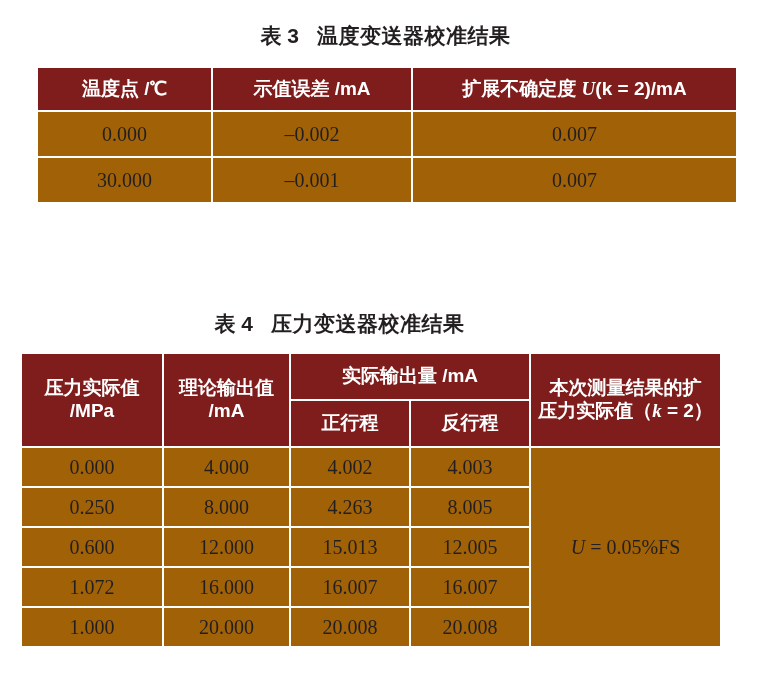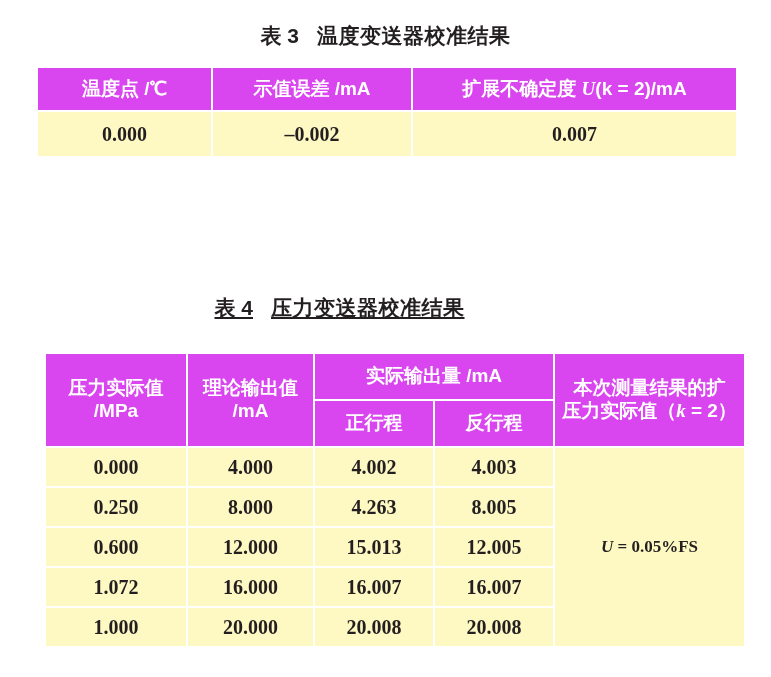--- a/index.html
+++ b/index.html
@@ -41,34 +41,33 @@
     border-collapse: collapse;
     table-layout: fixed;
   }
   th, td {
     border: 2px solid #ffffff;
     text-align: center;
     vertical-align: middle;
     padding: 0;
   }
   th {
-    background: #d946ef;
+    background: #7f1d1d;
     color: #ffffff;
     font-family: "Liberation Sans", sans-serif;
     font-weight: bold;
     font-size: 19px;
     height: 42px;
   }
   td {
-    background: #fef9c3;
+    background: #a16207;
     color: #231f20;
     font-family: "Liberation Serif", serif;
     font-size: 20px;
     height: 42px;
-    font-weight: bold;
   }
   .italic {
     font-style: italic;
     font-family: "Liberation Serif", serif;
   }
   th .italic {
     font-family: "Liberation Serif", serif;
     font-style: italic;
     font-weight: bold;
   }
@@ -83,53 +82,52 @@
   #table3 {
     width: 700px;
   }
   #table3 td {
     height: 44px;
   }
 
   
   #table4-wrap {
     position: absolute;
-    left: 44px;
+    left: 20px;
     top: 352px;
     width: 700px;
   }
   #table4 {
     width: 700px;
   }
   #table4 th {
     height: 45px;
     font-size: 19px;
     line-height: 1.2;
   }
   #table4 td {
     height: 38px;
     font-size: 20px;
   }
   #table4 .uncert-cell {
-    font-size: 17px;
+    font-size: 20px;
     margin-top: 13px;
   }
 
   .title3 {
     position: absolute;
     left: 0;
     top: 22px;
     width: 771px;
   }
   .title4 {
     position: absolute;
     left: 0;
-    top: 294px;
+    top: 310px;
     width: 679px;
-    text-decoration: underline;
   }
 </style>
 </head>
 <body>
 
 <div class="page">
 
   <div class="table-title title3">
     <span class="num">表 3</span><span class="gap"></span><span>温度变送器校准结果</span>
   </div>
@@ -145,20 +143,25 @@
         <tr>
           <th>温度点 /℃</th>
           <th>示值误差 /mA</th>
           <th><span>扩展不确定度 </span><span class="italic">U</span><span>(k = 2)/mA</span></th>
         </tr>
       </thead>
       <tbody>
         <tr>
           <td>0.000</td>
           <td>–0.002</td>
+          <td>0.007</td>
+        </tr>
+        <tr>
+          <td>30.000</td>
+          <td>–0.001</td>
           <td>0.007</td>
         </tr>
       </tbody>
     </table>
   </div>
 
   <div class="table-title title4">
     <span class="num">表 4</span><span class="gap"></span><span>压力变送器校准结果</span>
   </div>
 

